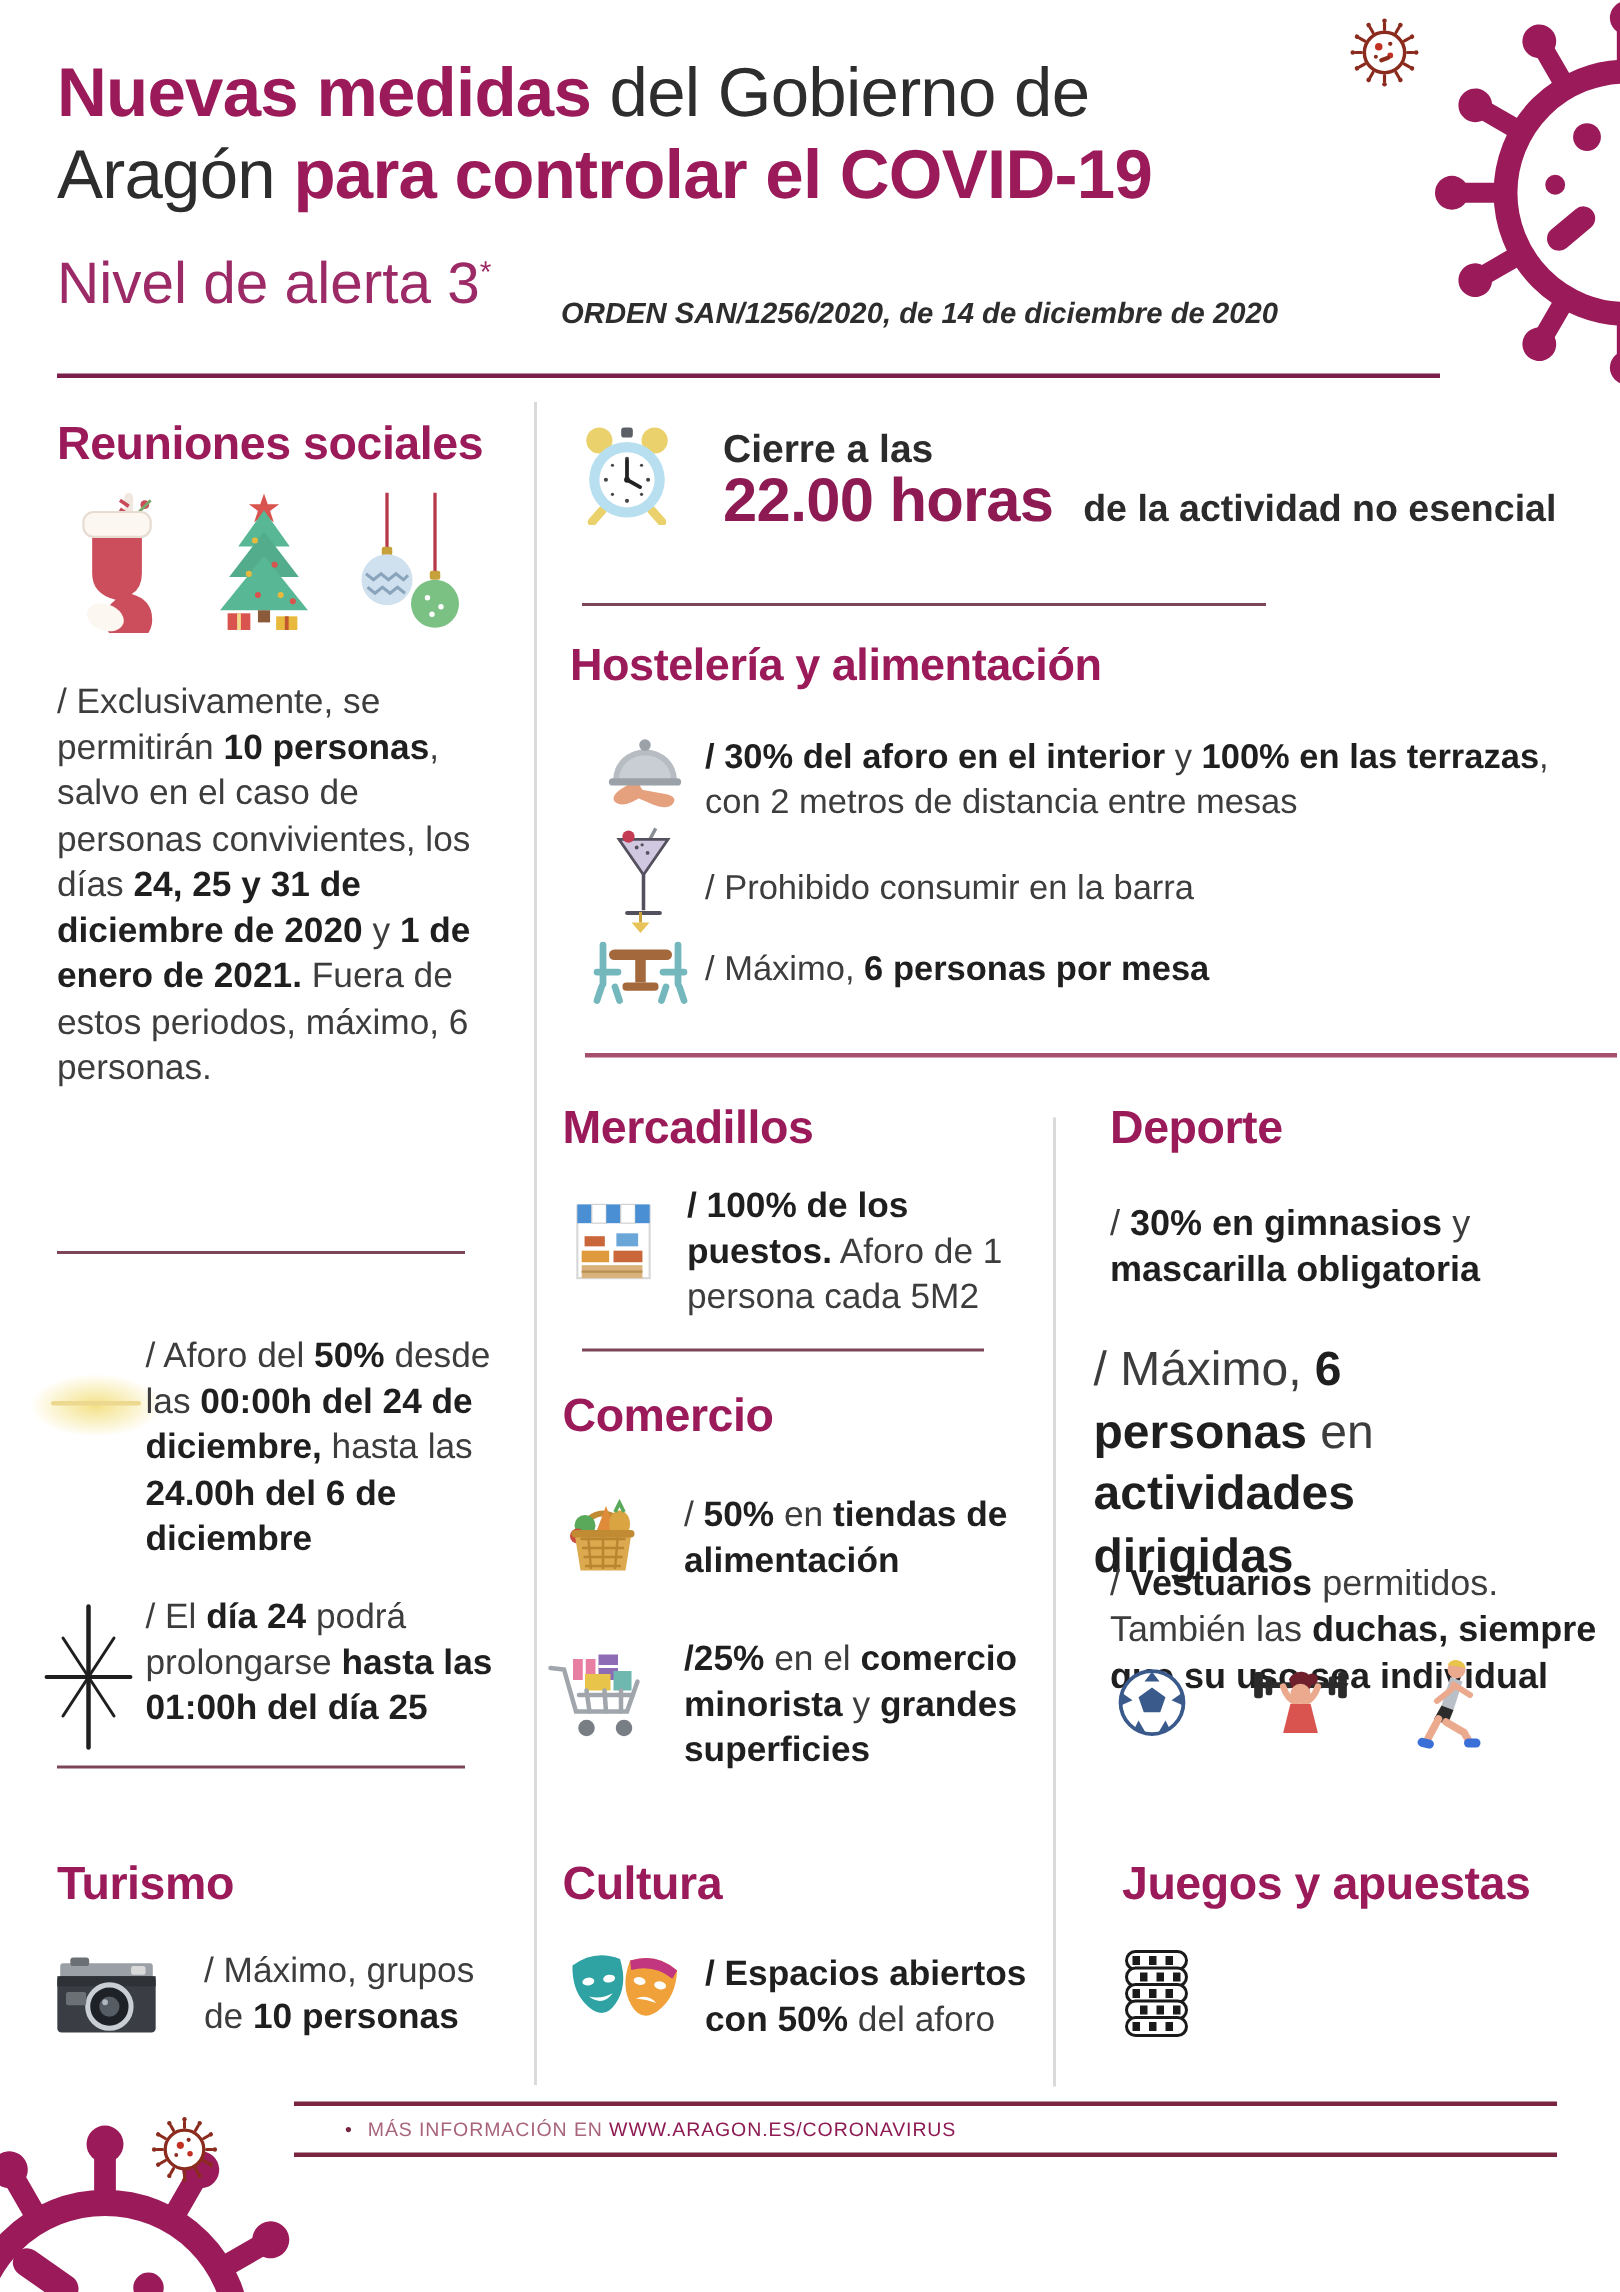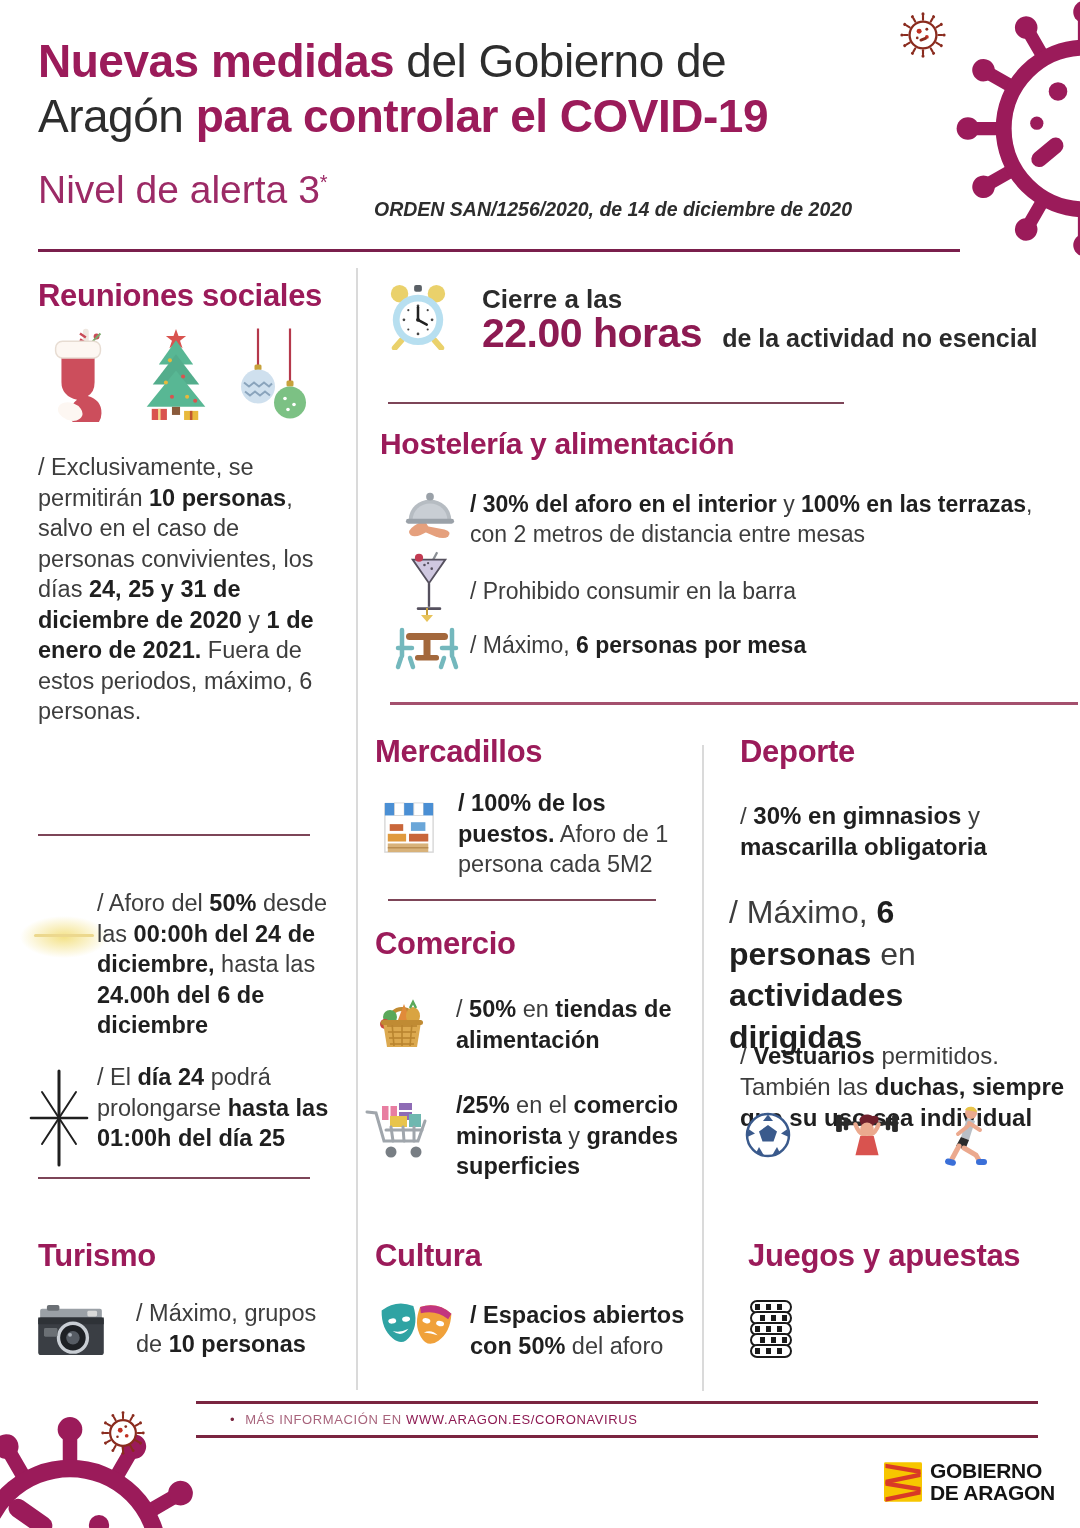--- a/index.html
+++ b/index.html
@@ -565,29 +565,14 @@
     <use href="#spkD" transform="rotate(270 25 25)"></use>
       <use href="#spkD" transform="rotate(300 25 25)"></use>
       <use href="#spkD" transform="rotate(330 25 25)"></use>
     <circle cx="25" cy="25" r="14" fill="#fff" stroke="#8a2b1e" stroke-width="2.4"></circle>
     <circle cx="22" cy="22" r="2.6" fill="#c23022"></circle>
       <circle cx="29" cy="28" r="2" fill="#c23022"></circle>
     <circle cx="28" cy="18" r="1.5" fill="#8a2b1e"></circle>
       <circle cx="19" cy="29" r="1.4" fill="#8a2b1e"></circle>
   </svg>
 
-  <div class="logo">
-    <svg width="38" height="42" viewBox="0 0 52 54">
-      <rect x="0" y="0" width="52" height="54" rx="2" fill="#f7c600"></rect>
-      <g fill="#d93a26">
-        <path d="M2 2 L50 10 L50 16 L2 8 Z"></path>
-        <path d="M50 14 L2 24 L2 30 L50 20 Z"></path>
-        <path d="M2 26 L50 34 L50 40 L2 32 Z"></path>
-        <path d="M50 38 L2 48 L2 54 L50 44 Z"></path>
-      </g>
-    </svg>
-    <div class="logo-text">
-      <div>GOBIERNO</div>
-      <div>DE ARAGON</div>
-    </div>
-  </div>
 
 </div>
 
 </body></html>

